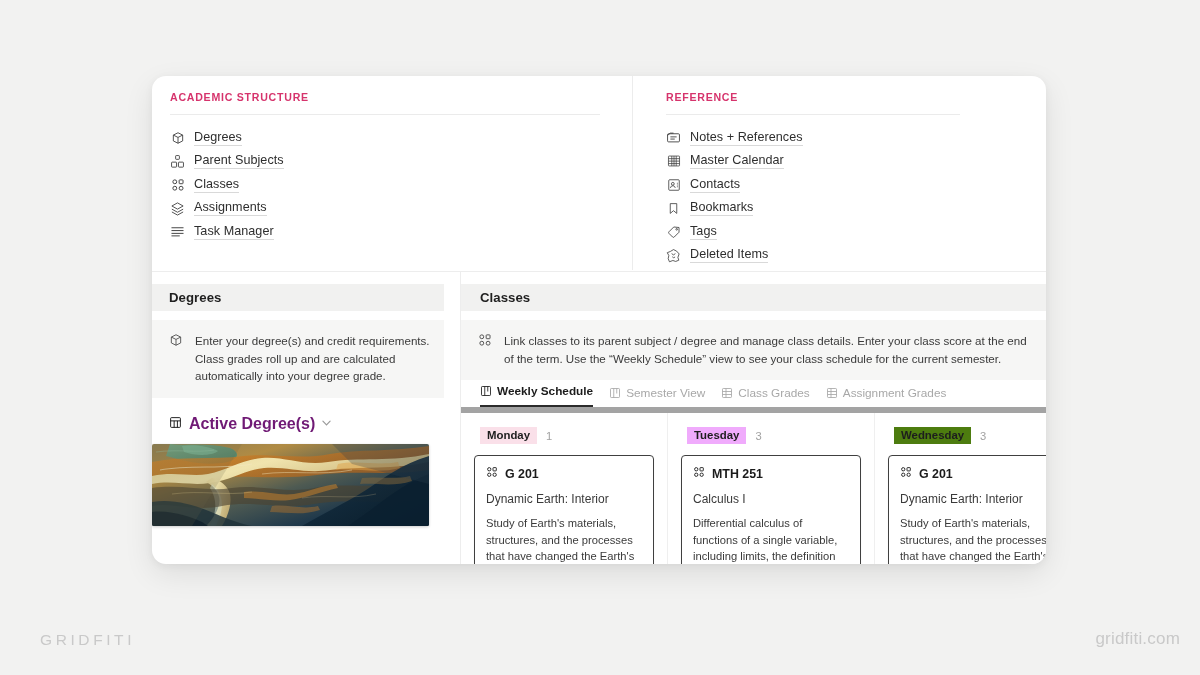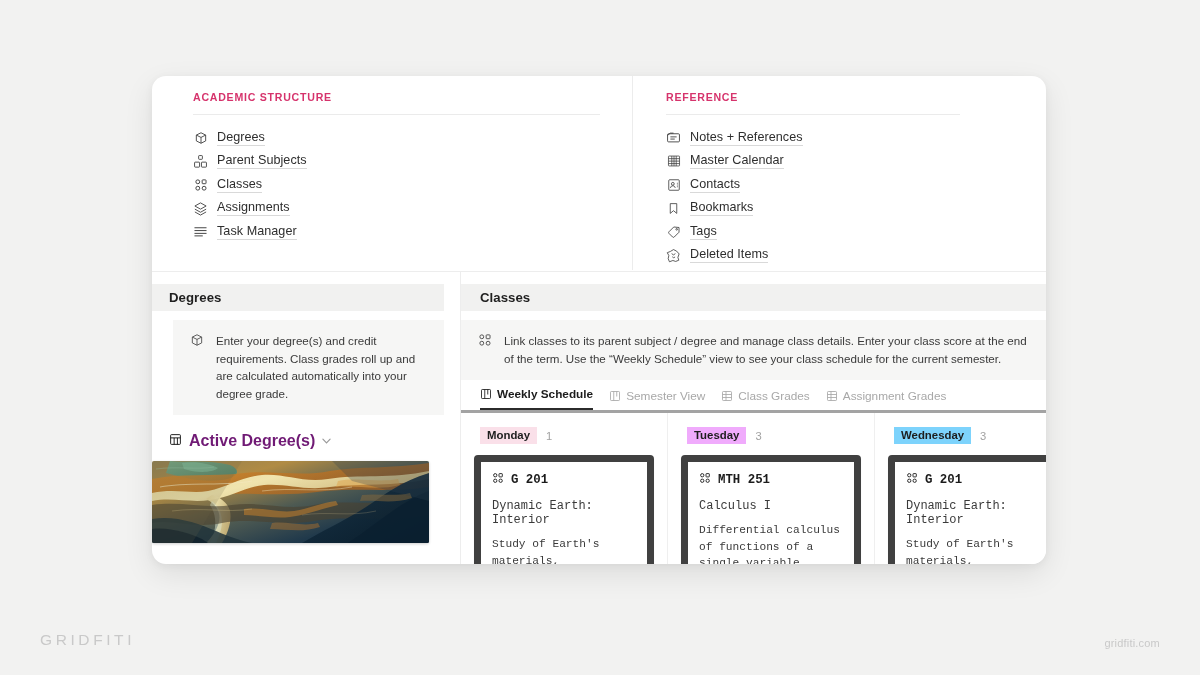--- a/index.html
+++ b/index.html
@@ -23,23 +23,23 @@
     left: 40px;
     bottom: 26px;
     font-size: 15.5px;
     letter-spacing: 3.6px;
     color: #c9c9c9;
     font-weight: 400;
     user-select: none;
   }
   .wm-right {
     position: absolute;
-    right: 40px;
+    right: 20px;
     bottom: 26px;
-    font-size: 11px;
+    font-size: 17px;
     color: #c9c9c9;
     letter-spacing: 0.2px;
     user-select: none;
   }
 
   
   .app-card {
     position: absolute;
     left: 152px;
     top: 76px;
@@ -55,21 +55,21 @@
   .nav-region {
     display: flex;
     height: 195px;
     padding: 0;
     position: relative;
   }
   .nav-col {
     padding: 15px 0 0 0;
     position: relative;
   }
-  .nav-col.left  { width: 480px; padding-left: 41px; padding-right: 32px; }
+  .nav-col.left  { width: 480px; padding-left: 18px; padding-right: 32px; }
   .nav-col.right { width: 352px; padding-left: 34px; padding-right: 24px; }
 
   .nav-divider {
     position: absolute;
     left: 480px;
     top: 0;
     width: 1px;
     height: 194px;
     background: #ececec;
   }
@@ -131,21 +131,21 @@
   .panel-left  .panel-head { margin: 0 16px 0 0; }
   .panel-right .panel-head { margin: 0 0 0 0; padding-left: 19px; }
 
   .callout {
     background: #f6f6f5;
     display: flex;
     gap: 11px;
     padding: 12px 14px 13px 17px;
     margin-top: 9px;
   }
-  .panel-left .callout  { margin-right: 16px; margin-left: 21px; }
+  .panel-left .callout  { margin-right: 16px; }
   .callout .ico { flex: 0 0 15px; color: #4a4a4a; padding-top: 1px; }
   .callout .txt {
     font-size: 11.6px;
     line-height: 17.5px;
     color: #3a3a3a;
   }
 
   .active-degrees {
     display: flex;
     align-items: center;
@@ -170,21 +170,21 @@
     box-shadow: 0 1px 3px rgba(0,0,0,0.2);
   }
   .degree-img svg { display: block; width: 100%; height: 100%; }
 
   
   .tabs {
     display: flex;
     align-items: flex-end;
     gap: 16px;
     padding: 14px 0 0 19px;
-    border-bottom: 3px solid #a3a3a3;
+    border-bottom: 6px solid #a3a3a3;
     height: 33px;
   }
   .tab {
     display: flex;
     align-items: center;
     gap: 5px;
     font-size: 11.8px;
     color: #a8a8a8;
     padding-bottom: 7px;
     cursor: pointer;
@@ -220,25 +220,24 @@
     font-size: 11.4px;
     font-weight: 700;
     padding: 2px 7px 3px 7px;
     border-radius: 0;
     color: #1d1d1d;
   }
   .day-count { font-size: 11.2px; color: #a2a2a2; }
 
   .class-card {
     background: #fff;
-    border: 7px solid #404040;
+    border: 1px solid #404040;
     border-radius: 4px;
     box-shadow: 0 1px 2px rgba(0,0,0,0.06);
     padding: 10px 11px 11px 11px;
-    font-family: Liberation Mono, monospace;
   }
   .cc-title {
     display: flex;
     align-items: center;
     gap: 7px;
     font-size: 12.4px;
     font-weight: 700;
     color: #1b1b1b;
     margin-bottom: 11px;
   }
@@ -607,21 +606,21 @@
               <span>MTH 251</span>
             </div>
             <div class="cc-sub">Calculus I</div>
             <div class="cc-desc">Differential calculus of functions of a single variable, including limits, the definition and comput…</div>
 
           </div>
         </div>
 
         <div class="day-col">
           <div class="day-head">
-            <span class="day-pill" style="background:#7dd3fc">Wednesday</span>
+            <span class="day-pill" style="background:#4d7c0f">Wednesday</span>
             <span class="day-count">3</span>
           </div>
           <div class="class-card">
             <div class="cc-title">
               <span class="ico">
                 <svg width="12" height="12" viewBox="0 0 24 24" fill="none" stroke="currentColor" stroke-width="1.8">
                     <circle cx="6.5" cy="6.5" r="3.3"></circle>
                     <rect x="14" y="3.2" width="6.6" height="6.6" rx="1"></rect>
                     <circle cx="6.5" cy="17.5" r="3.3"></circle>
                     <circle cx="17.3" cy="17.5" r="3.3"></circle>

